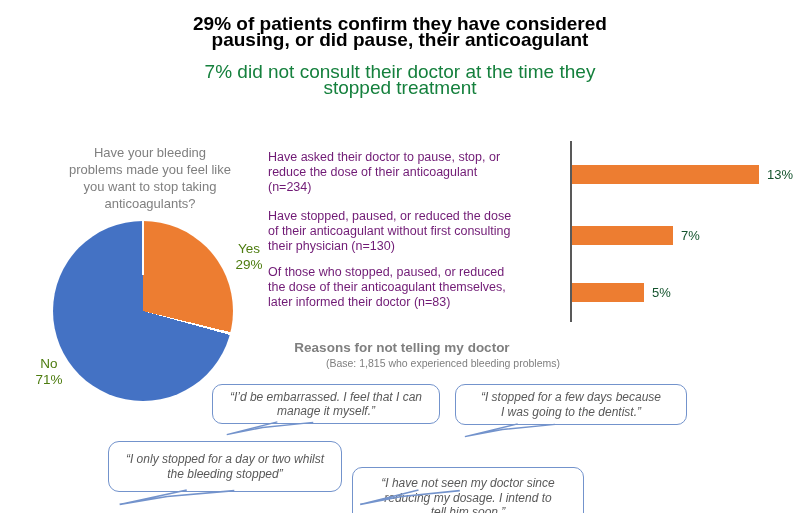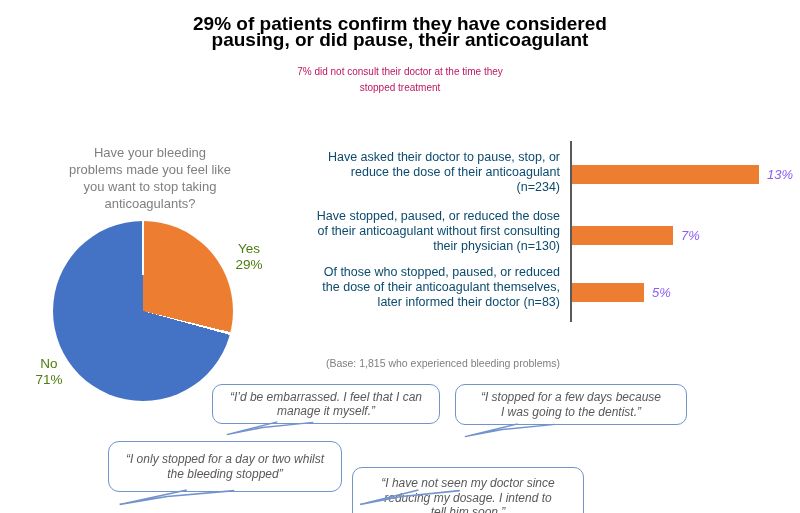--- a/index.html
+++ b/index.html
@@ -10,21 +10,21 @@
   }
   .pre { white-space: pre-line; }
 
   
   .main-title {
     position: absolute; left: 190px; top: 16px; width: 420px;
     text-align: center; font-size: 19px; font-weight: bold; line-height: 15.5px; color: #000;
   }
   .sub-title {
     position: absolute; left: 190px; top: 64px; width: 420px;
-    text-align: center; font-size: 10px; line-height: 15.5px; color: #be185d;
+    text-align: center; font-size: 19px; line-height: 15.5px; color: #15803d;
   }
 
   
   .pie-question {
     position: absolute; left: 50px; top: 144px; width: 200px;
     text-align: center; font-size: 13px; line-height: 17px; color: #7f7f7f;
   }
   .pie {
     position: absolute; left: 53px; top: 221px; width: 180px; height: 180px;
     border-radius: 50%;
@@ -32,27 +32,27 @@
   .pie-label { position: absolute; text-align: center; font-size: 13.5px; line-height: 16px; color: #4d7c0f; }
   .pie-label-yes { left: 219px; top: 241px; width: 60px; }
   .pie-label-no  { left: 16px;  top: 356px; width: 66px; }
 
   
   .bar-axis { position: absolute; left: 570px; top: 141px; width: 1.5px; height: 181px; background: #595959; }
   .bar-row { position: absolute; left: 0; width: 800px; height: 0; overflow: visible; }
   .row-0 { top: 150px; } .row-1 { top: 209px; } .row-2 { top: 265px; }
   .bar-label {
     position: absolute; left: 268px; top: 0; width: 292px;
-    text-align: right; font-size: 12.5px; line-height: 15px; color: #0c4a6e;
+    font-size: 12.5px; line-height: 15px; color: #701a75;
   }
   .bar-fill { position: absolute; left: 572px; height: 19px; background: #ED7D31; }
   .row-0 .bar-fill { top: 15px; }
   .row-1 .bar-fill { top: 17px; }
   .row-2 .bar-fill { top: 18px; }
-  .bar-value { position: absolute; font-size: 13px; color: #8b5cf6; font-style: italic; }
+  .bar-value { position: absolute; font-size: 13px; color: #14532d; }
   .row-0 .bar-value { top: 17px; }
   .row-1 .bar-value { top: 19px; }
   .row-2 .bar-value { top: 20px; }
 
   
   .reasons-heading {
     position: absolute; left: 230px; top: 340px; width: 344px;
     text-align: center; font-size: 13.5px; font-weight: bold; color: #7f7f7f;
   }
   .reasons-base {
@@ -115,20 +115,21 @@
     <div class="bar-value" style="left: 681px;">7%</div>
   </div>
   <div class="bar-row row-2">
     <div class="bar-label pre">Of those who stopped, paused, or reduced
 the dose of their anticoagulant themselves,
 later informed their doctor (n=83)</div>
     <div class="bar-fill" style="width: 72px; background: rgb(237, 125, 49);"></div>
     <div class="bar-value" style="left: 652px;">5%</div>
   </div>
 
+  <div class="reasons-heading">Reasons for not telling my doctor</div>
   <div class="reasons-base">(Base: 1,815 who experienced bleeding problems)</div>
 
   <div class="bubble bubble-2" style="border-color: rgb(115, 147, 204);">
     <span class="pre">“I stopped for a few days because
 I was going to the dentist.”</span>
   </div>
   <div class="bubble bubble-1" style="border-color: rgb(115, 147, 204);">
     <span class="pre">“I’d be embarrassed. I feel that I can
 manage it myself.”</span>
   </div>

